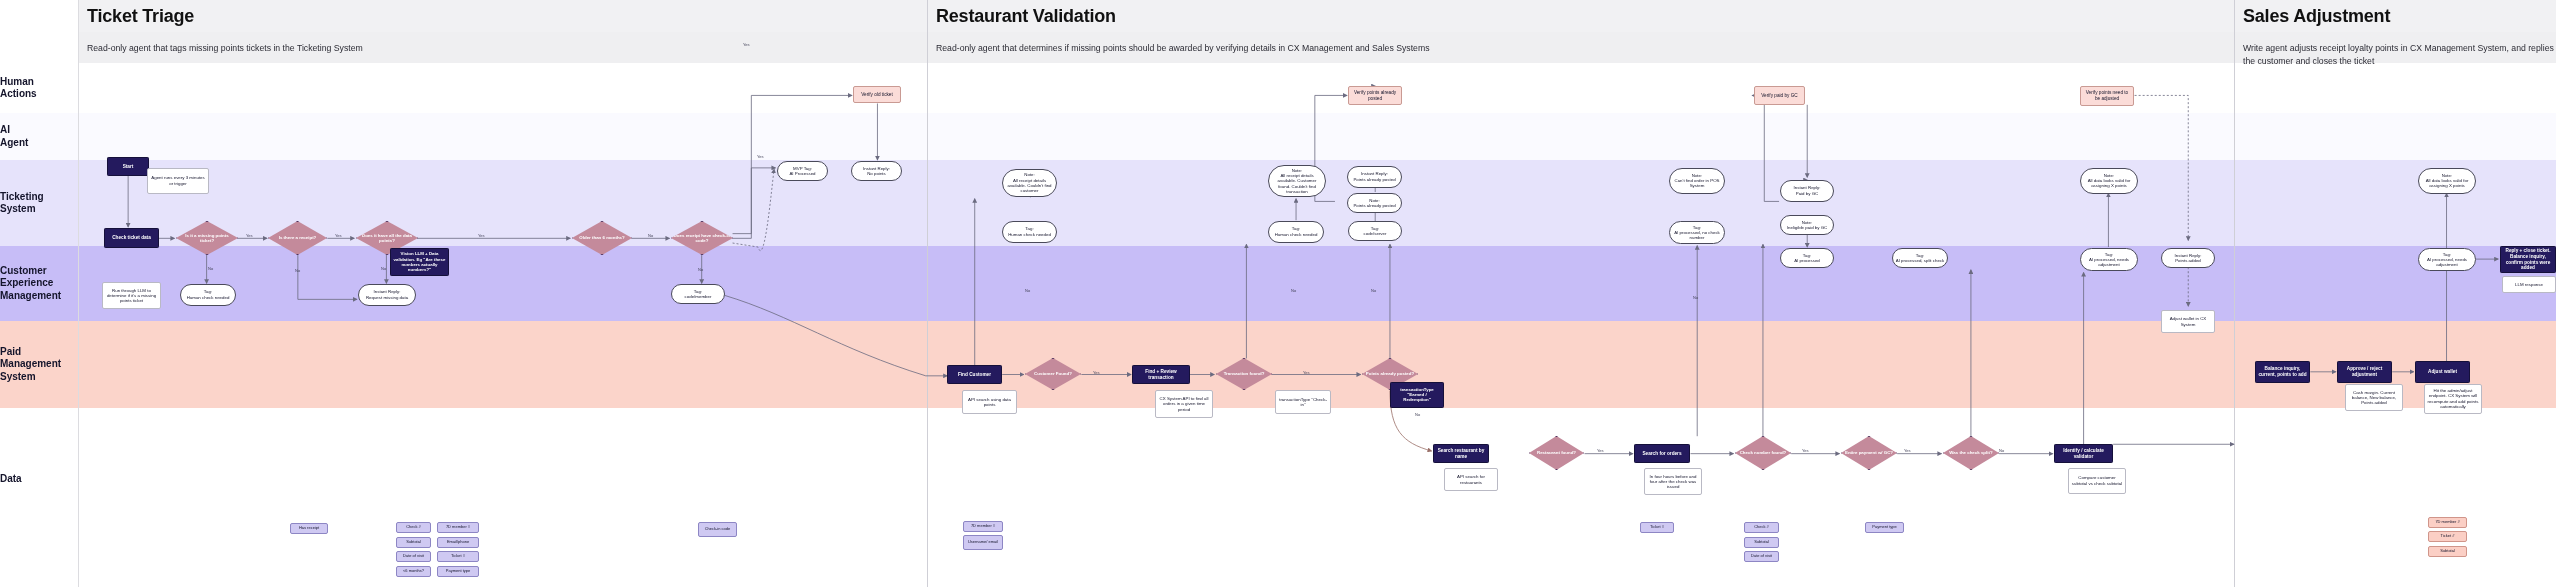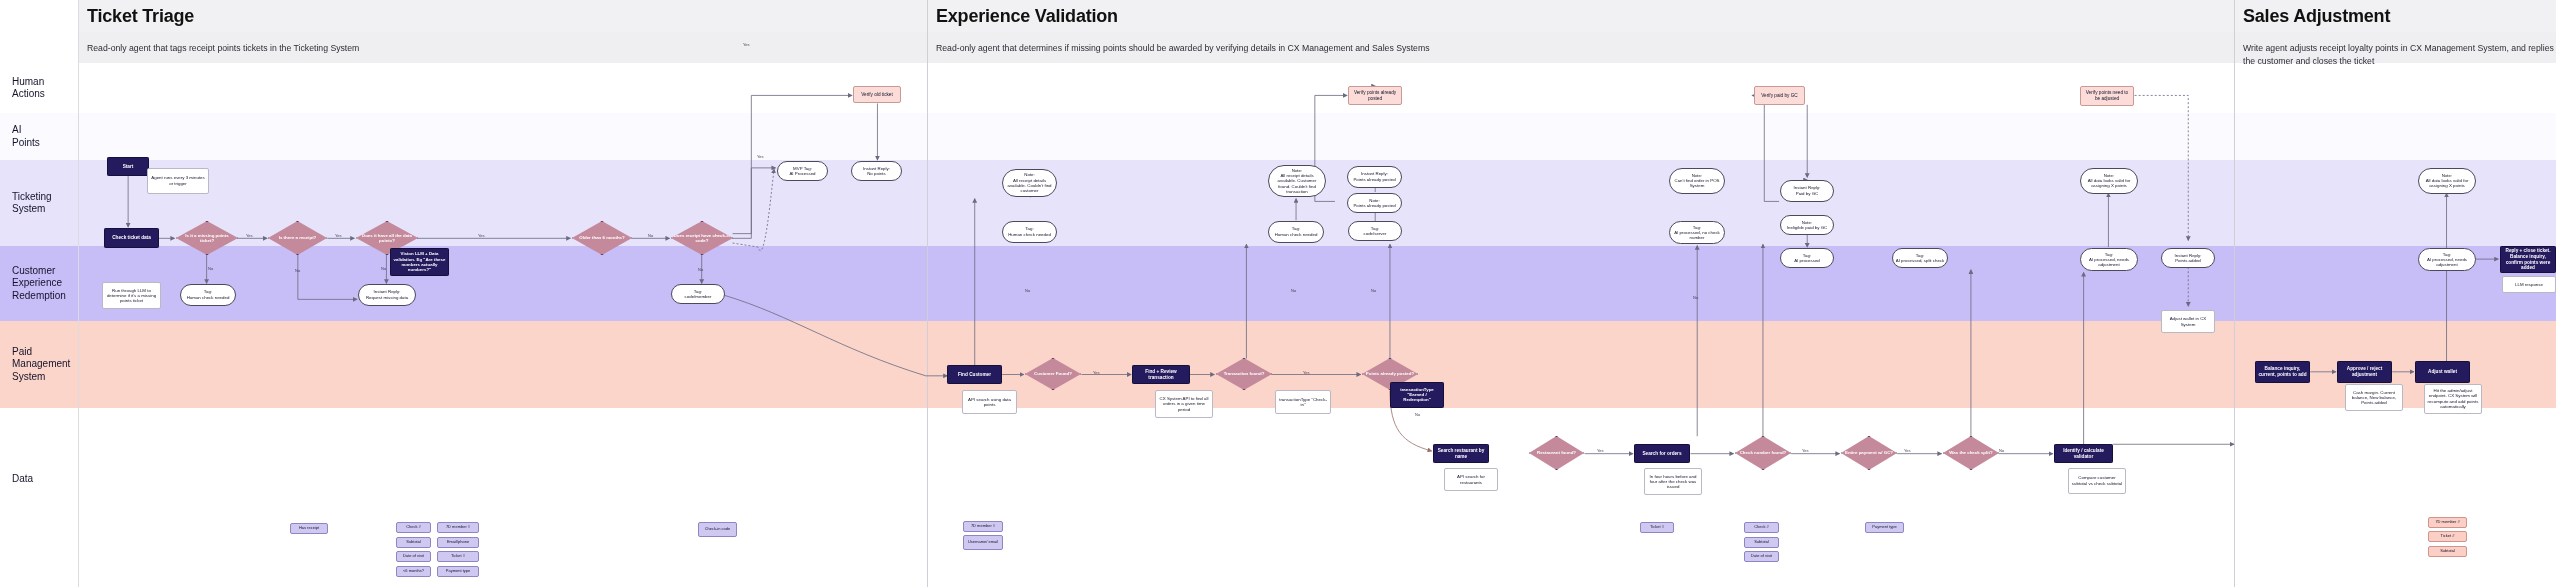--- a/index.html
+++ b/index.html
@@ -12,22 +12,22 @@
   .band-ai{background:#fafaff;}
   .band-ticketing{background:#e6e3fb;}
   .band-cx{background:#c7bdf7;}
   .band-sales{background:#fbd4ca;}
   .band-data{background:#ffffff;}
 
   .band-sep{position:absolute;left:0;width:2576px;height:0.7px;background:#e3e3e6;}
 
   
   .rowlabel{position:absolute;left:0;width:78px;
-    font-size:10px;font-weight:400;line-height:1.25;color:#14142b;
-    display:flex;align-items:center;padding-left:12px;box-sizing:border-box;}
+    font-size:10px;font-weight:700;line-height:1.25;color:#14142b;
+    display:flex;align-items:center;padding-left:0;box-sizing:border-box;}
   .labelcol-line{position:absolute;top:0;left:78px;width:0.7px;height:588px;background:#dcdce0;}
 
   
   .phase{position:absolute;top:0;height:32px;background:#f1f1f3;border-left:0.7px solid #d8d8dc;box-sizing:border-box;}
   .phase-title{position:absolute;font-size:18px;font-weight:700;color:#111;letter-spacing:-0.2px;}
   .phase-desc{position:absolute;font-size:8.7px;color:#2c2c35;line-height:1.45;}
   .phase-descband{position:absolute;top:32px;height:31px;background:#efeff1;border-left:0.7px solid #d8d8dc;box-sizing:border-box;}
   .phase-vline{position:absolute;top:0;width:0.7px;height:588px;background:#cfcfd6;}
 
   
@@ -75,44 +75,44 @@
       <div class="band-sep" style="top: 321px;"></div>
       <div class="band band-sales" style="top: 321px; height: 87px;"></div>
       <div class="band-sep" style="top: 408px;"></div>
       <div class="band band-data" style="top: 408px; height: 180px;"></div>
     </div>
 
   <div id="phases">
       <div class="phase" style="left: 78px; width: 849px;"></div>
       <div class="phase-title" style="left: 87px; top: 6px;">Ticket Triage</div>
       <div class="phase-descband" style="left: 78px; width: 849px;"></div>
-      <div class="phase-desc" style="left: 87px; top: 42px; width: 833px;">Read-only agent that tags receipt points tickets in the Ticketing System</div>
+      <div class="phase-desc" style="left: 87px; top: 42px; width: 833px;">Read-only agent that tags missing points tickets in the Ticketing System</div>
       <div class="phase-vline" style="left: 78px;"></div>
       <div class="phase" style="left: 927px; width: 1307px;"></div>
-      <div class="phase-title" style="left: 936px; top: 6px;">Experience Validation</div>
+      <div class="phase-title" style="left: 936px; top: 6px;">Restaurant Validation</div>
       <div class="phase-descband" style="left: 927px; width: 1307px;"></div>
       <div class="phase-desc" style="left: 936px; top: 42px; width: 1291px;">Read-only agent that determines if missing points should be awarded by verifying details in CX Management and Sales Systems</div>
       <div class="phase-vline" style="left: 927px;"></div>
       <div class="phase" style="left: 2234px; width: 342px;"></div>
       <div class="phase-title" style="left: 2243px; top: 6px;">Sales Adjustment</div>
       <div class="phase-descband" style="left: 2234px; width: 342px;"></div>
       <div class="phase-desc" style="left: 2243px; top: 42px; width: 326px;">Write agent adjusts receipt loyalty points in CX Management System, and replies to the customer and closes the ticket</div>
       <div class="phase-vline" style="left: 2234px;"></div>
     </div>
 
   <div id="rowlabels">
       <div class="rowlabel" style="top: 63px; height: 50px; white-space: pre-line;">Human
 Actions</div>
       <div class="rowlabel" style="top: 113px; height: 47px; white-space: pre-line;">AI
-Points</div>
+Agent</div>
       <div class="rowlabel" style="top: 160px; height: 86px; white-space: pre-line;">Ticketing
 System</div>
       <div class="rowlabel" style="top: 246px; height: 75px; white-space: pre-line;">Customer
 Experience
-Redemption</div>
+Management</div>
       <div class="rowlabel" style="top: 321px; height: 87px; white-space: pre-line;">Paid
 Management
 System</div>
       <div class="rowlabel" style="top: 389px; height: 180px; white-space: pre-line;">Data</div>
     </div>
   <div class="labelcol-line"></div>
 
   <svg class="links" viewBox="0 0 3840 876" width="2576" height="588">
     <defs>
       <marker id="ar" markerWidth="6" markerHeight="6" refX="5" refY="3" orient="auto">

